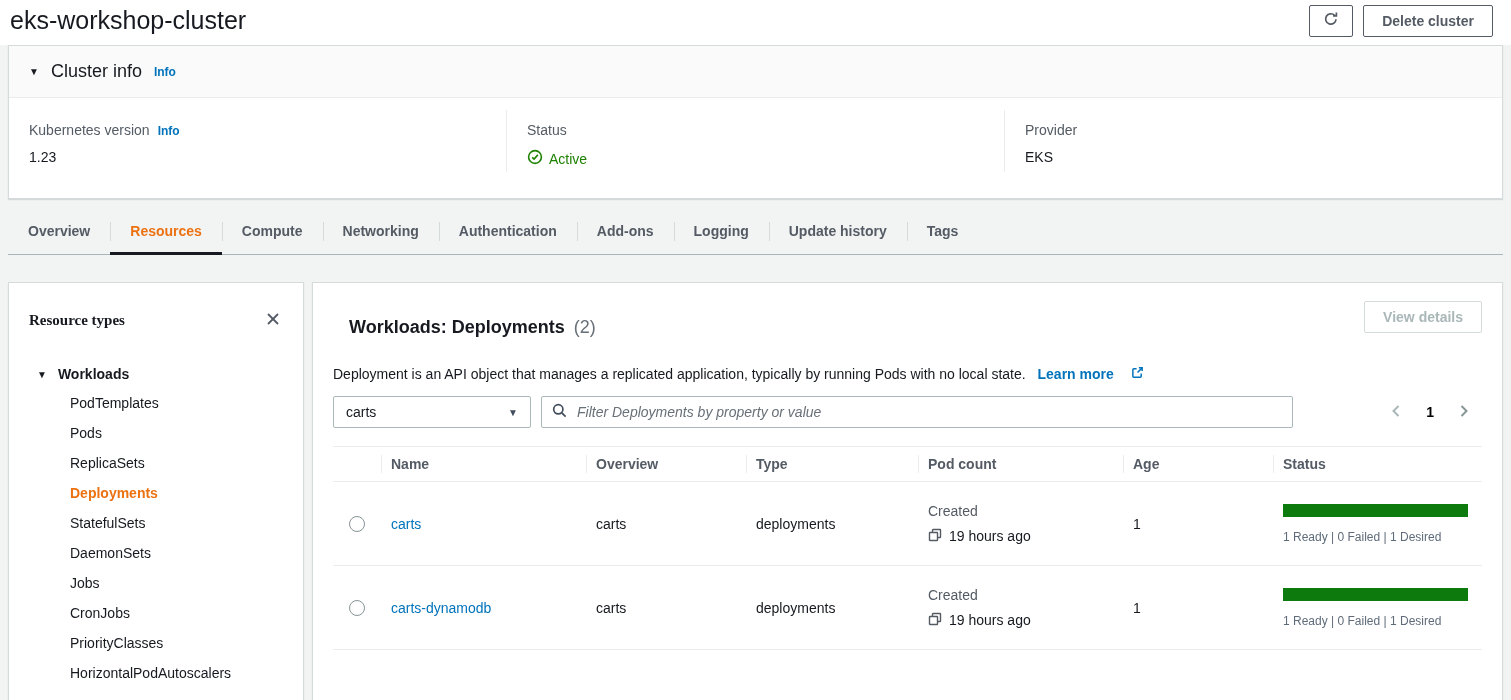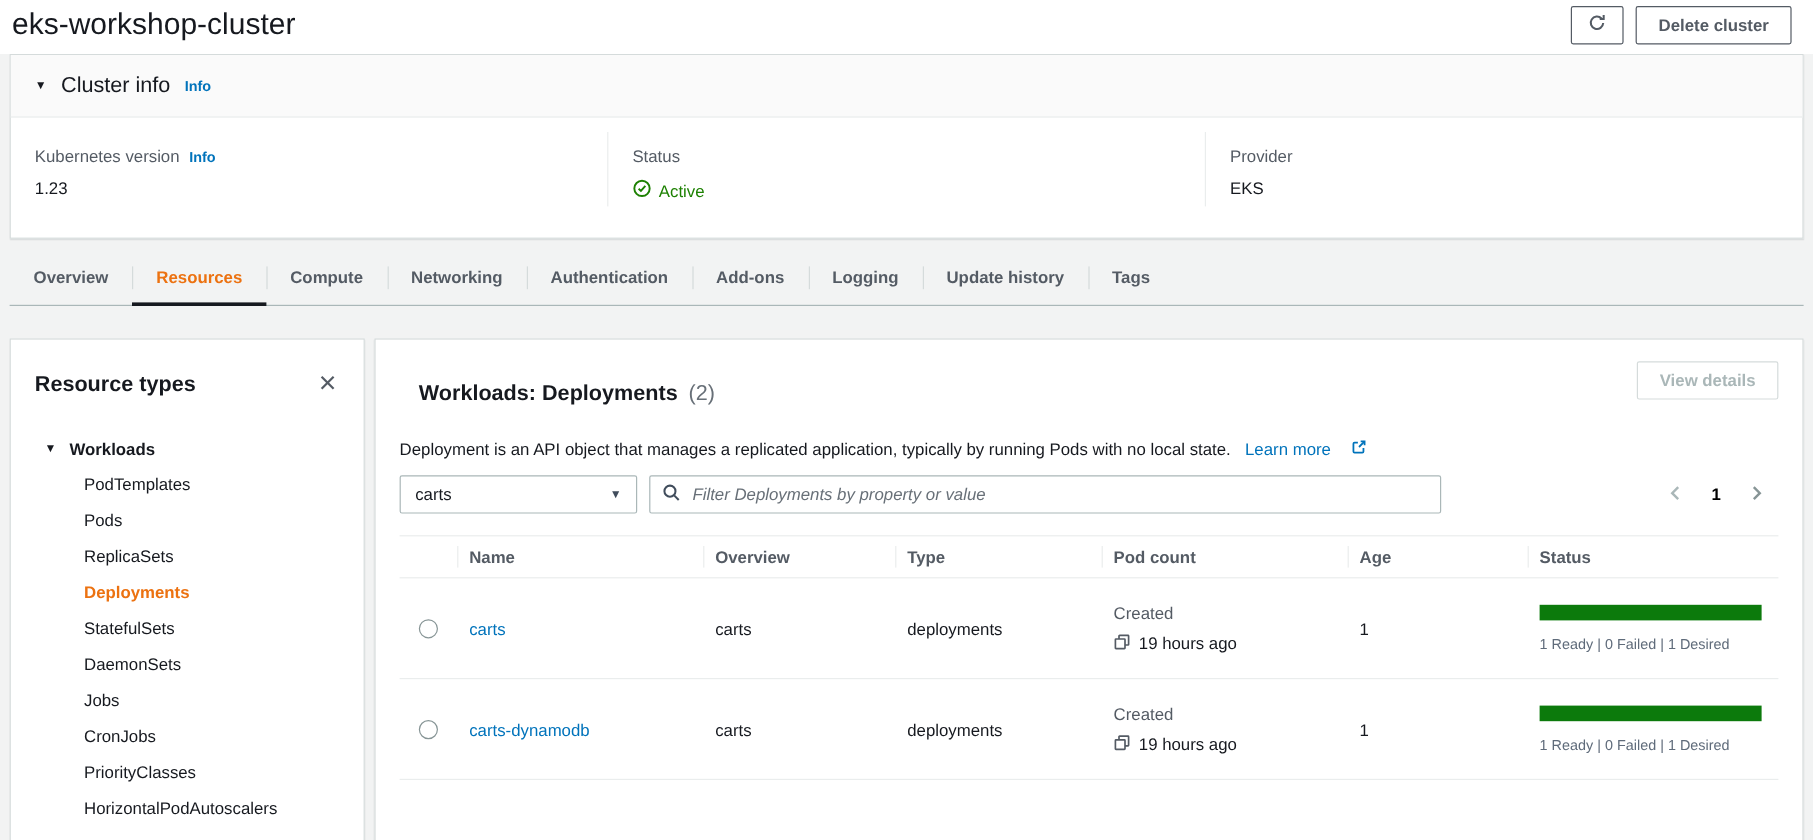--- a/index.html
+++ b/index.html
@@ -52,43 +52,43 @@
   .tab.active { color:#ec7211; }
   .tab.active::after {
     content:""; position:absolute; left:0; right:0; bottom:-1px;
     height:3px; background:#16191f;
   }
   
   .content { display:flex; gap:8px; margin:27px 8px 0; align-items:stretch; height:560px; }
   
   .sidebar { width:296px; flex:none; padding:26px 0 10px; }
   .sidebar-head { display:flex; justify-content:space-between; align-items:center; padding:0 20px 16px; }
-  .sidebar-head h2 { font-size:18px; font-weight:700; margin:0; }
+  .sidebar-head h2 { font-size:15px; font-weight:700; margin:0;font-family:Liberation Serif, serif; }
   .close-btn { background:none; border:none; padding:2px; cursor:pointer; display:flex; }
   .tree { padding:12px 20px 0; }
   .tree-group { display:flex; align-items:center; gap:11px; font-weight:700; padding:6px 0 6px 8px; cursor:pointer; }
   .tree-item { padding:7px 0 7px 41px; color:#16191f; cursor:pointer; line-height:16px; }
   .tree-item.selected { color:#ec7211; font-weight:700; }
   
   .main { flex:1; padding:18px 20px; display:flex; flex-direction:column; }
   .main-head { display:flex; justify-content:space-between; align-items:flex-start; }
   .main-title { font-size:18px; font-weight:700; margin:16px; }
   .main-title .count { color:#687078; font-weight:400; margin-left:4px; }
   .desc { margin-top:12px; color:#16191f; }
-  .learn-more { color:#0073bb; text-decoration:none; margin-left:8px; cursor:pointer; display:inline-flex; gap:17px; align-items:center; }
+  .learn-more { color:#0073bb; text-decoration:none; margin-left:8px; cursor:pointer; display:inline-flex; gap:17px; align-items:center;font-weight:bold; }
   
   .filter-row { display:flex; gap:10px; margin-top:14px; align-items:center; }
   .select {
     width:198px; height:32px; border:1px solid #aab7b8; border-radius:2px;
     background:#fff; display:flex; align-items:center; justify-content:space-between;
     padding:0 12px; cursor:pointer;
   }
   .select .sel-caret { font-size:10px; color:#414d5c; }
   .search {
-    width:660px; height:32px; border:1px solid #aab7b8; border-radius:2px;
+    width:752px; height:32px; border:1px solid #aab7b8; border-radius:2px;
     background:#fff; display:flex; align-items:center; gap:8px; padding:0 10px;
   }
   .search input {
     border:none; outline:none; flex:1; font-size:14px;
     font-family:inherit; color:#16191f; background:transparent;
   }
   .search input::placeholder { font-style:italic; color:#687078; }
   .pagination { margin-left:auto; display:flex; align-items:center; gap:16px; padding-right:10px; }
   .page-btn { background:none; border:none; padding:2px; cursor:pointer; display:flex; }
   .page-num { font-weight:700; background:none; border:none; font-size:14px; font-family:inherit; cursor:pointer; }

